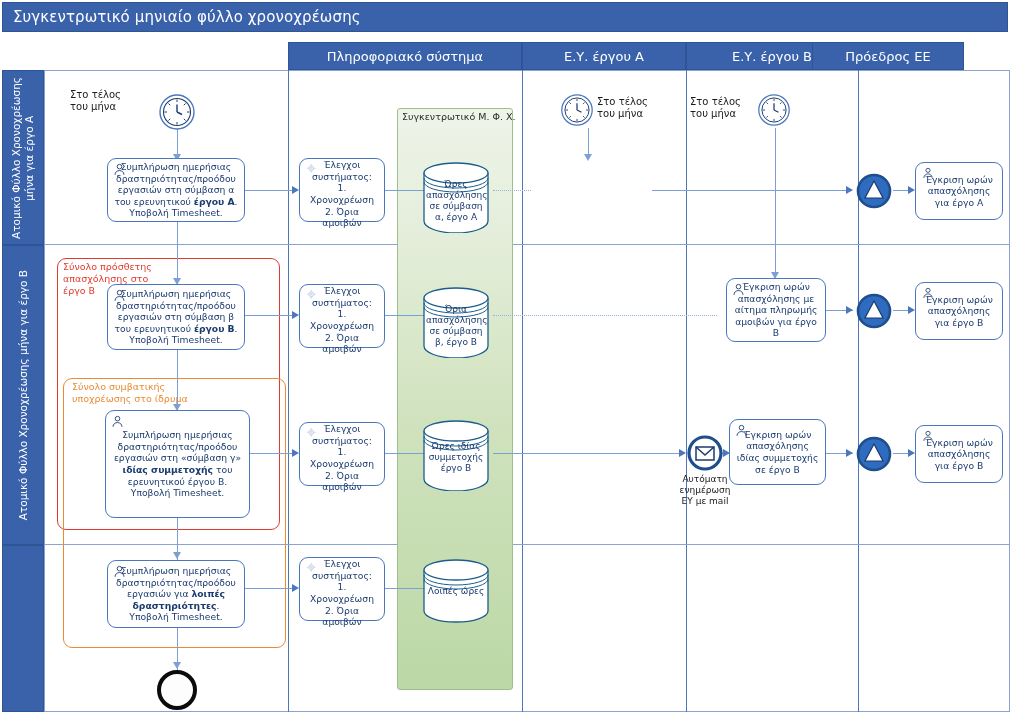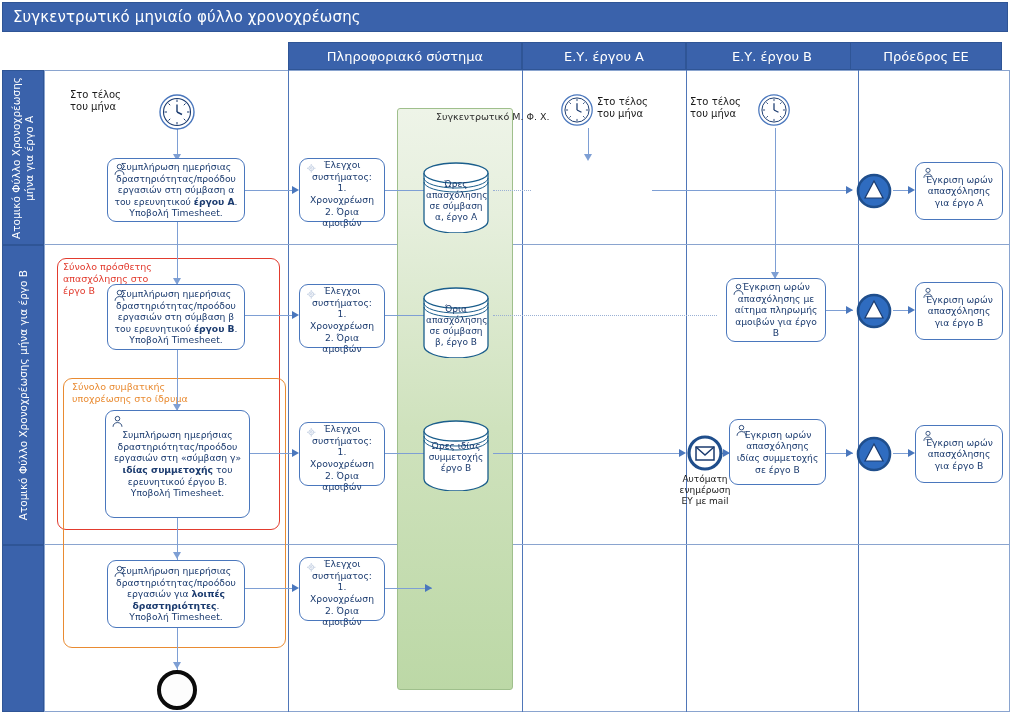--- a/index.html
+++ b/index.html
@@ -37,21 +37,21 @@
             border:1px solid #8aa4cf;box-sizing:border-box;background:#fff;}
   .vdiv{position:absolute;top:70px;width:1px;background:#4f76b8;}
   .hdiv{position:absolute;left:44px;width:966px;height:1px;background:#8aa4cf;}
 
   
   .greenband{
     position:absolute;border:1px solid #9fbf8c;box-sizing:border-box;border-radius:3px;
     background:linear-gradient(to bottom,#eef4e8 0%,#e6efdd 18%,#cfe2bd 55%,#bcd8a6 100%);
   }
   .greenband-label{
-    position:absolute;font-size:9.5px;color:#2b2b2b;white-space:nowrap;margin-left:34px;
+    position:absolute;font-size:9.5px;color:#2b2b2b;white-space:nowrap;
   }
 
   
   .group{position:absolute;box-sizing:border-box;border-radius:9px;background:transparent;}
   .group-red{border:1.4px solid #e23b2e;}
   .group-orange{border:1.4px solid #e98b32;}
   .group-label{position:absolute;font-size:9.5px;line-height:12px;white-space:pre-line;}
   .lbl-red{color:#e23b2e;}
   .lbl-orange{color:#e98b32;}
 
@@ -113,21 +113,21 @@
   </div>
   <div class="colhead" style="left:288px;width:234px;">
     <span>Πληροφοριακό σύστημα</span>
   </div>
   <div class="colhead" style="left:522px;width:164px;">
     <span>Ε.Υ. έργου Α</span>
   </div>
   <div class="colhead" style="left:686px;width:172px;">
     <span>Ε.Υ. έργου Β</span>
   </div>
-  <div class="colhead" style="left:850px;width:152px;">
+  <div class="colhead" style="left:812px;width:152px;">
     <span>Πρόεδρος ΕΕ</span>
   </div>
 
   <div class="gridarea"></div>
   <div class="vdiv" style="left:288px;height:642px;"></div>
   <div class="vdiv" style="left:522px;height:642px;"></div>
   <div class="vdiv" style="left:686px;height:642px;"></div>
   <div class="vdiv" style="left:858px;height:642px;"></div>
   <div class="hdiv" style="top:244px;"></div>
   <div class="hdiv" style="top:544px;"></div>
@@ -400,20 +400,29 @@
   <div class="cyl" style="left:422px;top:419px;width:68px;height:72px;">
     <svg width="68" height="72" viewBox="0 0 68 72">
       <path d="M2 12 v48 a32 12 0 0 0 64 0 v-48" fill="#fff" stroke="#1b5e8c" stroke-width="1.3"></path>
       <ellipse cx="34" cy="12" rx="32" ry="10" fill="#fff" stroke="#1b5e8c" stroke-width="1.3"></ellipse>
       <path d="M2 17 a32 10 0 0 0 64 0" fill="none" stroke="#1b5e8c" stroke-width="1"></path>
       <path d="M2 21 a32 10 0 0 0 64 0" fill="none" stroke="#1b5e8c" stroke-width="1"></path>
     </svg>
     <div class="label">Ώρες ιδίας συμμετοχής έργο Β</div>
   </div>
 
+  <div class="cyl" style="left:422px;top:558px;width:68px;height:65px;">
+    <svg width="68" height="65" viewBox="0 0 68 65">
+      <path d="M2 12 v41 a32 11 0 0 0 64 0 v-41" fill="#fff" stroke="#1b5e8c" stroke-width="1.3"></path>
+      <ellipse cx="34" cy="12" rx="32" ry="10" fill="#fff" stroke="#1b5e8c" stroke-width="1.3"></ellipse>
+      <path d="M2 17 a32 10 0 0 0 64 0" fill="none" stroke="#1b5e8c" stroke-width="1"></path>
+      <path d="M2 21 a32 10 0 0 0 64 0" fill="none" stroke="#1b5e8c" stroke-width="1"></path>
+    </svg>
+    <div class="label">Λοιπές ώρες</div>
+  </div>
 
 
   <div class="task" style="left:726px;top:278px;width:100px;height:64px;">
     <span class="ico">
       <svg width="13" height="13" viewBox="0 0 16 16">
           <circle cx="8" cy="4.5" r="2.8" fill="none" stroke="#1b3b6f" stroke-width="1.1"></circle>
           <path d="M2.5 14.5c0-3.2 2.5-5.2 5.5-5.2s5.5 2 5.5 5.2" fill="none" stroke="#1b3b6f" stroke-width="1.1"></path>
         </svg>
     </span>
     <span class="txt">Έγκριση ωρών απασχόλησης με αίτημα πληρωμής αμοιβών για έργο Β</span>

